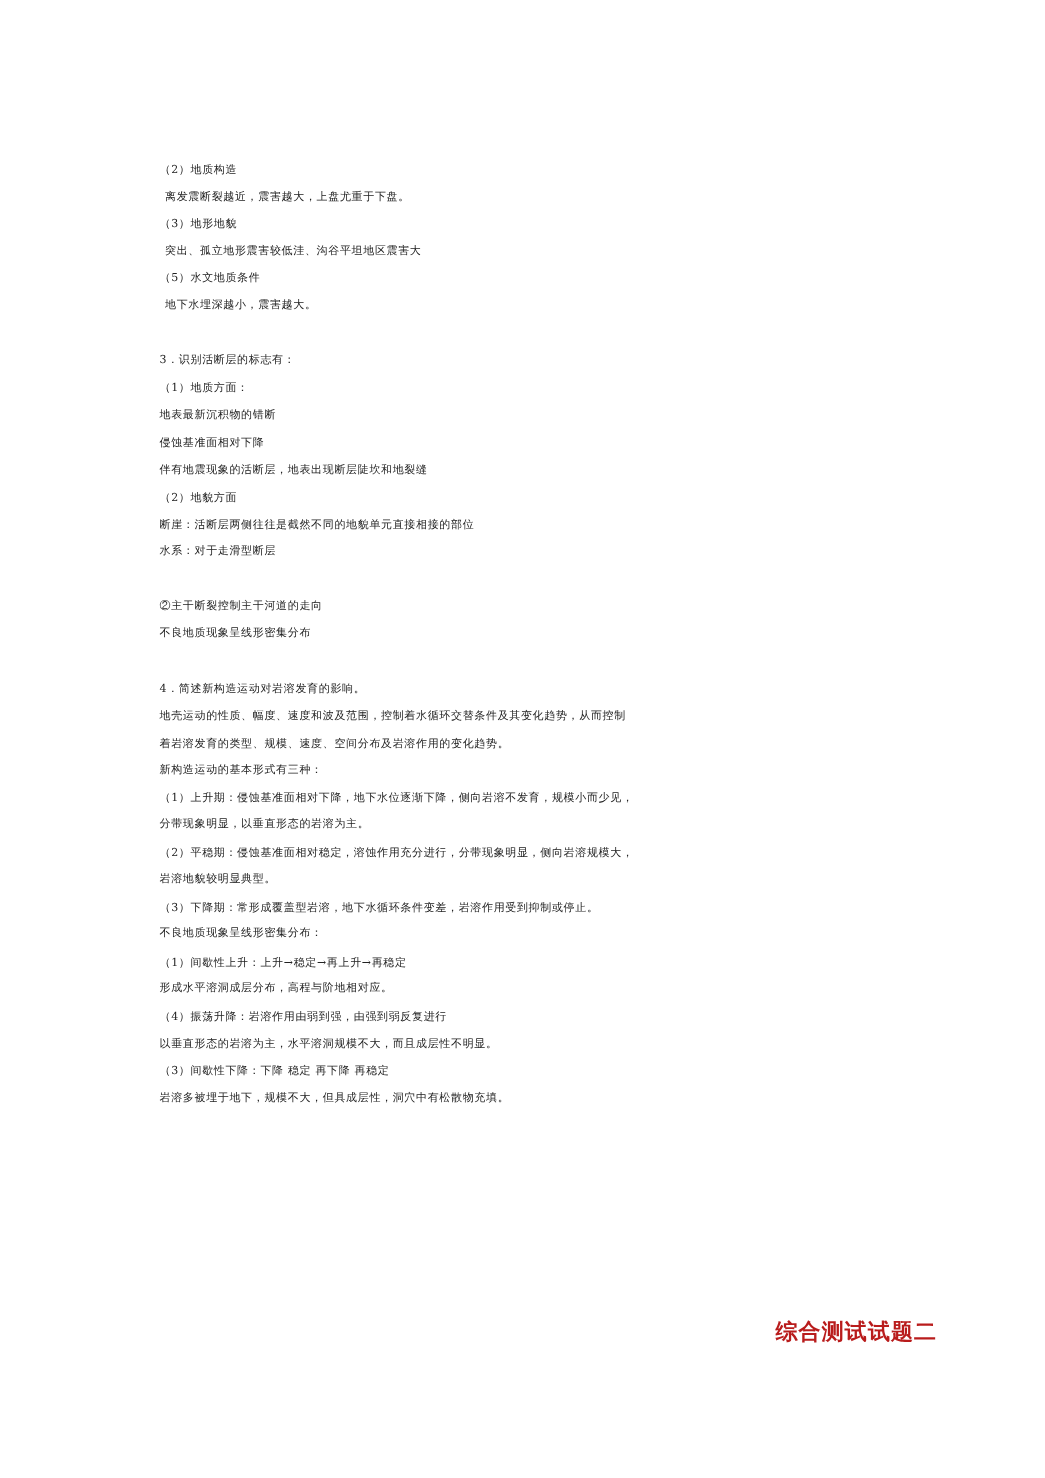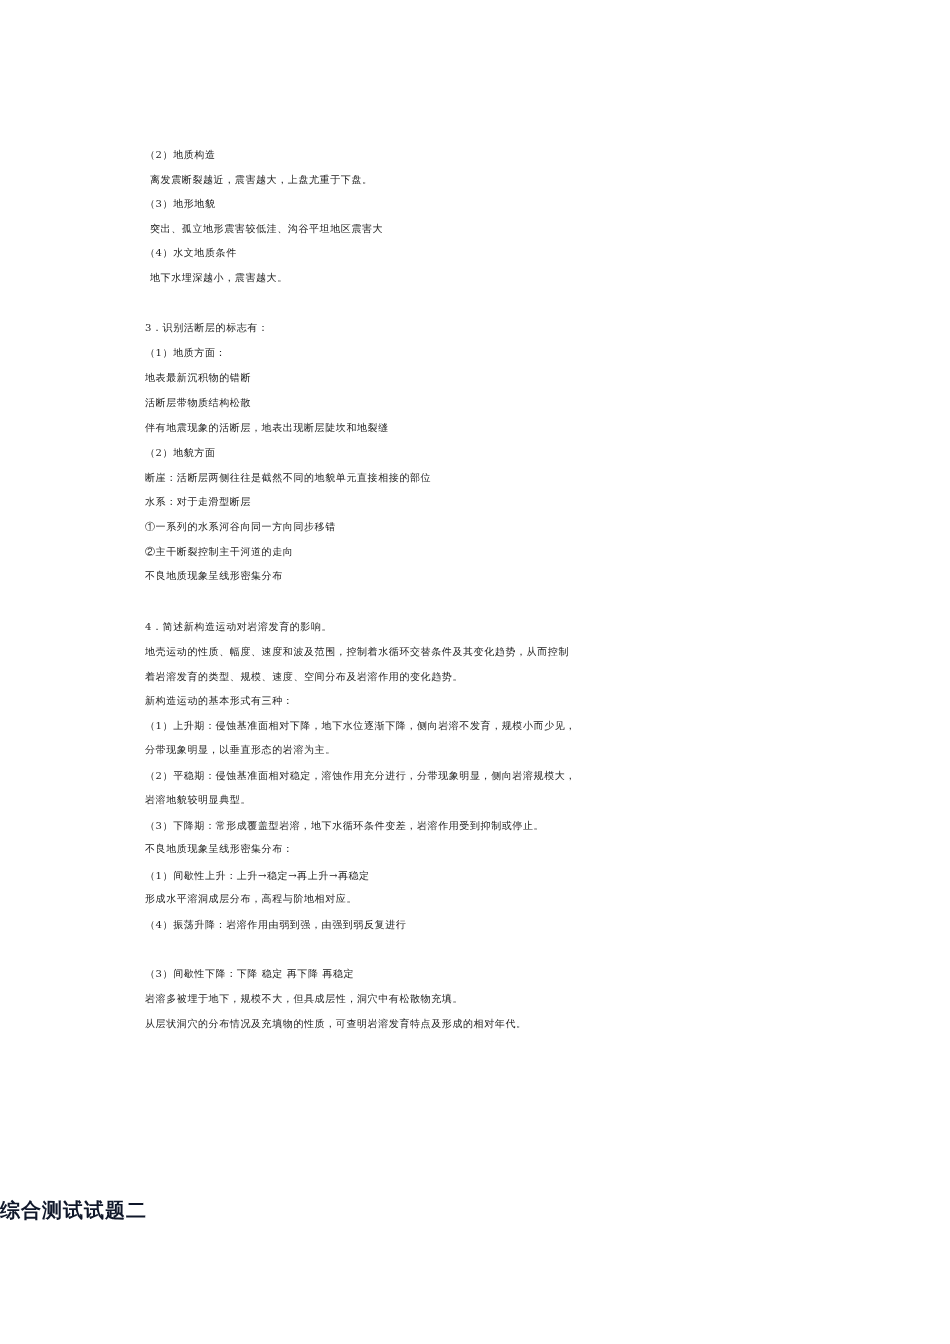--- a/index.html
+++ b/index.html
@@ -1,58 +1,57 @@
 <!DOCTYPE html>
 <html><head>
 <meta charset="utf-8">
 <style>
   html, body { margin: 0; padding: 0; background: #ffffff; }
   body { width: 950px; height: 1344px; position: relative; overflow: hidden;
          font-family: "DejaVu Serif", "Liberation Serif", serif; color: #222; }
   .page { position: absolute; left: 0; top: 0; width: 950px; height: 1344px; }
   .line { position: absolute; left: 145px; font-size: 10px; line-height: 20px; white-space: nowrap; letter-spacing: 0.6px; }
   .ind { left: 150px; }
-  .title { position: absolute; left: 0; width: 852px; top: 1197px; text-align: left;
-           font-size: 20px; font-weight: bold; font-family: "DejaVu Sans", "Liberation Sans", sans-serif; letter-spacing: 1px; color: #0f172a; }
+  .title { position: absolute; left: 0; width: 852px; top: 1197px; text-align: right;
+           font-size: 20px; font-weight: bold; font-family: "DejaVu Sans", "Liberation Sans", sans-serif; letter-spacing: 1px; color: #b91c1c; }
 </style>
 </head>
 <body>
 
 <div class="page">
 
   <div class="line" style="top:145px">（2）地质构造</div>
   <div class="line ind" style="top:170px">离发震断裂越近，震害越大，上盘尤重于下盘。</div>
   <div class="line" style="top:194px">（3）地形地貌</div>
   <div class="line ind" style="top:219px">突出、孤立地形震害较低洼、沟谷平坦地区震害大</div>
-  <div class="line" style="top:243px">（4）水文地质条件</div>
+  <div class="line" style="top:243px">（5）水文地质条件</div>
   <div class="line ind" style="top:268px">地下水埋深越小，震害越大。</div>
 
   <div class="line" style="top:318px">3．识别活断层的标志有：</div>
   <div class="line" style="top:343px">（1）地质方面：</div>
   <div class="line" style="top:368px">地表最新沉积物的错断</div>
-  <div class="line" style="top:393px">活断层带物质结构松散</div>
+  <div class="line" style="top:393px">侵蚀基准面相对下降</div>
   <div class="line" style="top:418px">伴有地震现象的活断层，地表出现断层陡坎和地裂缝</div>
   <div class="line" style="top:443px">（2）地貌方面</div>
   <div class="line" style="top:468px">断崖：活断层两侧往往是截然不同的地貌单元直接相接的部位</div>
   <div class="line" style="top:492px">水系：对于走滑型断层</div>
-  <div class="line" style="top:517px">①一系列的水系河谷向同一方向同步移错</div>
   <div class="line" style="top:542px">②主干断裂控制主干河道的走向</div>
   <div class="line" style="top:566px">不良地质现象呈线形密集分布</div>
 
   <div class="line" style="top:617px">4．简述新构造运动对岩溶发育的影响。</div>
   <div class="line" style="top:667px">着岩溶发育的类型、规模、速度、空间分布及岩溶作用的变化趋势。</div>
   <div class="line" style="top:642px">地壳运动的性质、幅度、速度和波及范围，控制着水循环交替条件及其变化趋势，从而控制</div>
   <div class="line" style="top:691px">新构造运动的基本形式有三种：</div>
   <div class="line" style="top:716px">（1）上升期：侵蚀基准面相对下降，地下水位逐渐下降，侧向岩溶不发育，规模小而少见，</div>
   <div class="line" style="top:740px">分带现象明显，以垂直形态的岩溶为主。</div>
   <div class="line" style="top:766px">（2）平稳期：侵蚀基准面相对稳定，溶蚀作用充分进行，分带现象明显，侧向岩溶规模大，</div>
   <div class="line" style="top:790px">岩溶地貌较明显典型。</div>
   <div class="line" style="top:816px">（3）下降期：常形成覆盖型岩溶，地下水循环条件变差，岩溶作用受到抑制或停止。</div>
   <div class="line" style="top:839px">不良地质现象呈线形密集分布：</div>
   <div class="line" style="top:866px">（1）间歇性上升：上升→稳定→再上升→再稳定</div>
   <div class="line" style="top:889px">形成水平溶洞成层分布，高程与阶地相对应。</div>
   <div class="line" style="top:915px">（4）振荡升降：岩溶作用由弱到强，由强到弱反复进行</div>
+  <div class="line" style="top:940px">以垂直形态的岩溶为主，水平溶洞规模不大，而且成层性不明显。</div>
   <div class="line" style="top:964px">（3）间歇性下降：下降  稳定  再下降  再稳定</div>
   <div class="line" style="top:989px">岩溶多被埋于地下，规模不大，但具成层性，洞穴中有松散物充填。</div>
-  <div class="line" style="top:1014px">从层状洞穴的分布情况及充填物的性质，可查明岩溶发育特点及形成的相对年代。</div>
 
   <div class="title">综合测试试题二</div>
 </div>
 
 </body></html>

